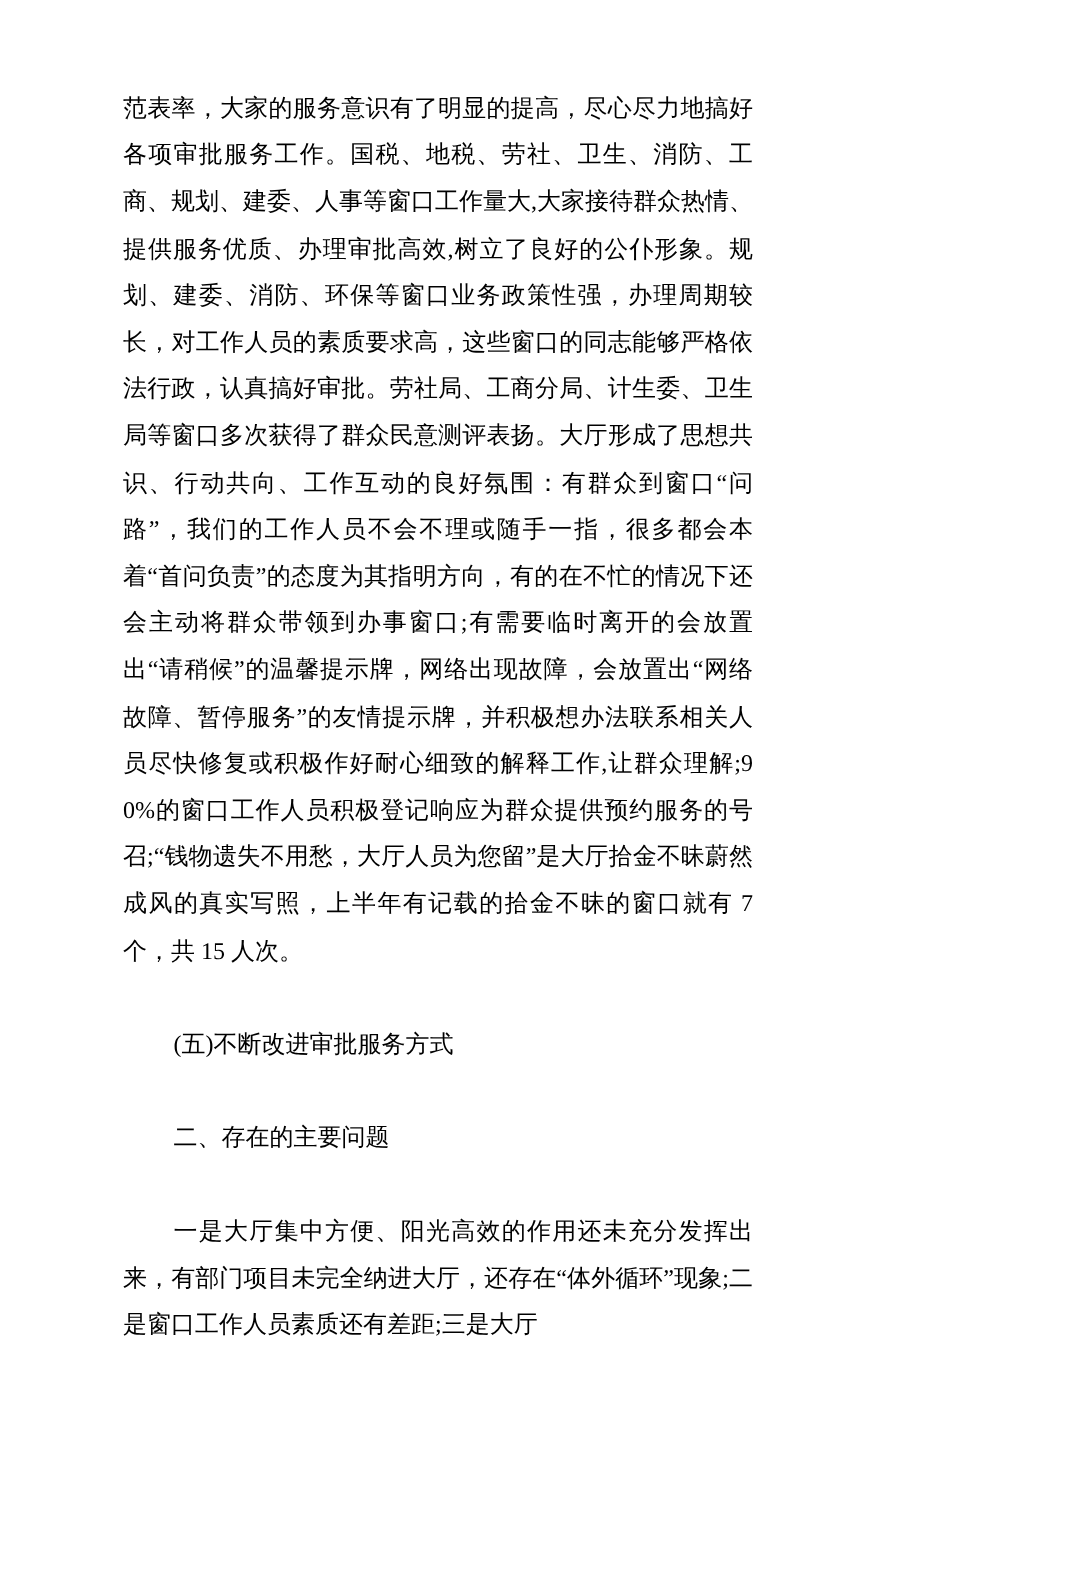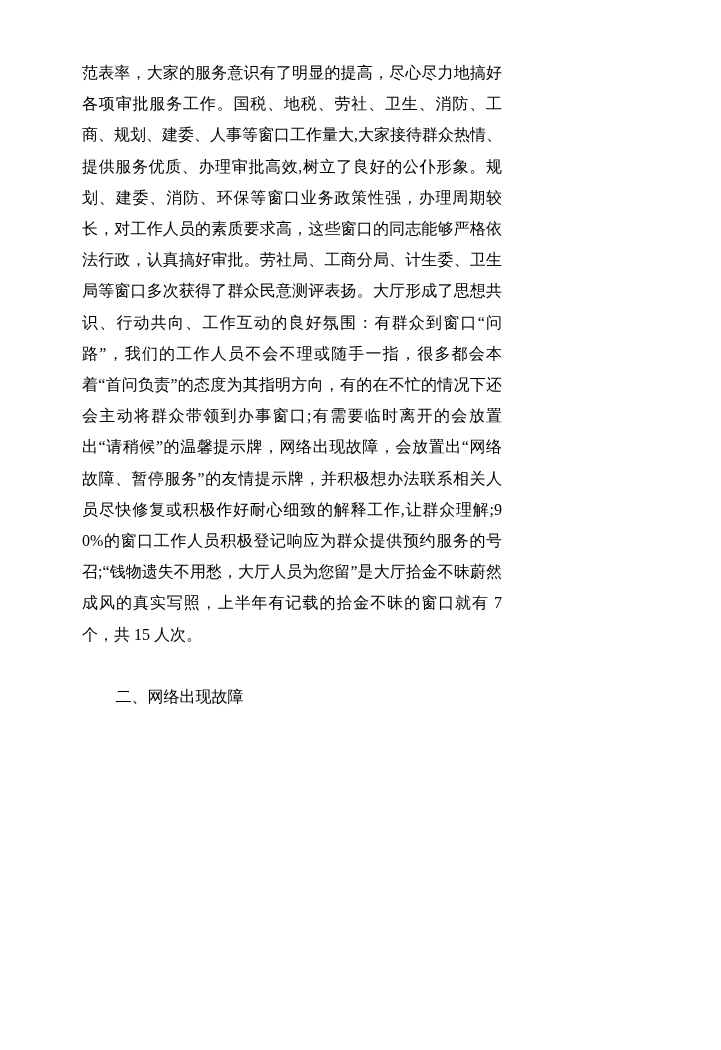--- a/index.html
+++ b/index.html
@@ -37,17 +37,19 @@
   .no-indent {
     text-indent: 0;
   }
 </style>
 </head>
 <body>
 
 <div class="page">
   <p class="para no-indent">范表率，大家的服务意识有了明显的提高，尽心尽力地搞好各项审批服务工作。国税、地税、劳社、卫生、消防、工商、规划、建委、人事等窗口工作量大,大家接待群众热情、提供服务优质、办理审批高效,树立了良好的公仆形象。规划、建委、消防、环保等窗口业务政策性强，办理周期较长，对工作人员的素质要求高，这些窗口的同志能够严格依法行政，认真搞好审批。劳社局、工商分局、计生委、卫生局等窗口多次获得了群众民意测评表扬。大厅形成了思想共识、行动共向、工作互动的良好氛围：有群众到窗口“问路”，我们的工作人员不会不理或随手一指，很多都会本着“首问负责”的态度为其指明方向，有的在不忙的情况下还会主动将群众带领到办事窗口;有需要临时离开的会放置出“请稍候”的温馨提示牌，网络出现故障，会放置出“网络故障、暂停服务”的友情提示牌，并积极想办法联系相关人员尽快修复或积极作好耐心细致的解释工作,让群众理解;90%的窗口工作人员积极登记响应为群众提供预约服务的号召;“钱物遗失不用愁，大厅人员为您留”是大厅拾金不昧蔚然成风的真实写照，上半年有记载的拾金不昧的窗口就有 7 个，共 15 人次。</p>
 
+  <p class="para indent">(五)不断改进审批服务方式</p>
 
 
-  <p class="para indent">二、网络出现故障</p>
+  <p class="para indent">二、存在的主要问题</p>
 
+  <p class="para indent">一是大厅集中方便、阳光高效的作用还未充分发挥出来，有部门项目未完全纳进大厅，还存在“体外循环”现象;二是窗口工作人员素质还有差距;三是大厅</p>
 </div>
 
 </body></html>

